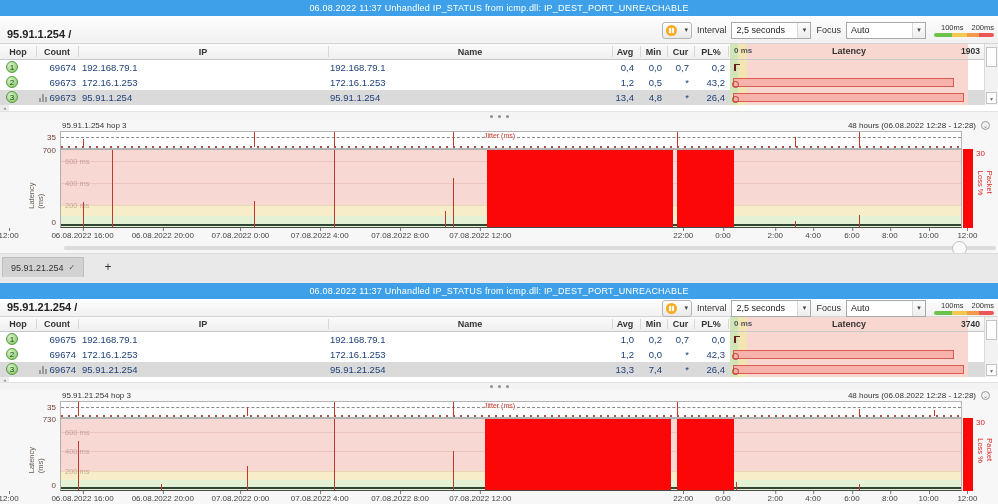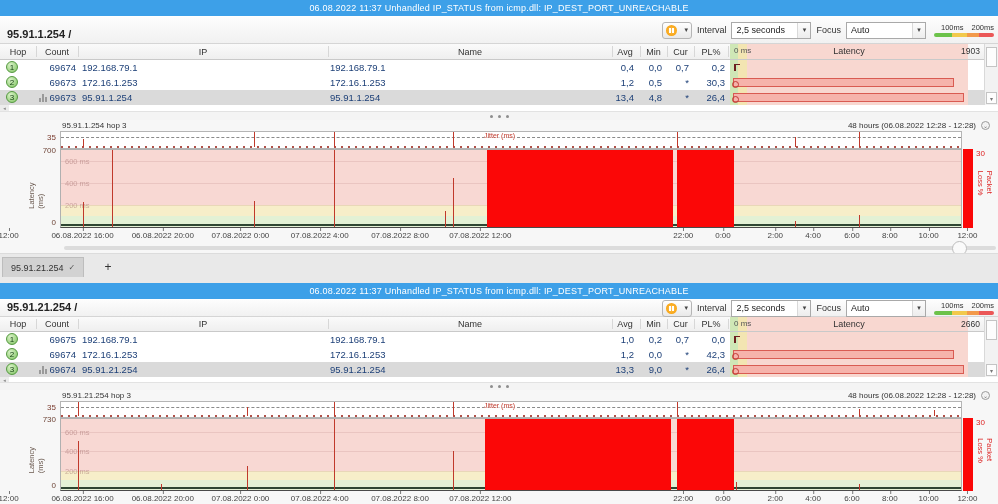--- a/index.html
+++ b/index.html
@@ -32,21 +32,21 @@
   .sel-interval { width:80px; } .sel-focus { width:80px; }
   .select .caret { margin-left:auto; width:13px; align-self:stretch; display:flex; align-items:center;
     justify-content:center; font-size:7px; color:#444; border-left:1px solid #d9d9d9; background:linear-gradient(#fcfcfc,#ededed); }
   .scalebox { display:flex; flex-direction:column; width:60px; margin-left:3px; }
   .scalelabels { display:flex; justify-content:flex-end; gap:8px; font-size:7.5px; color:#333; }
   .scalebar { height:4px; margin-top:1px; border-radius:2px;
     background:linear-gradient(to right,#6cc24a 0 30%,#f2c94c 30% 55%,#f2994a 55% 75%,#eb5757 75% 100%); }
 
   
   .thead { position:relative; background:linear-gradient(#fafafa,#efefef);
-    border-bottom:1px solid #c9c9c9; font-size:9px; color:#333; }
+    border-bottom:1px solid #c9c9c9; font-size:9px; color:#333;font-weight:bold; }
   .p1 .thead { height:16px; } .p2 .thead { height:15px; }
   .hcell { position:absolute; top:0; bottom:0; display:flex; align-items:center; justify-content:center; }
   .vb { position:absolute; top:2px; bottom:2px; width:1px; background:#d7d7d7; }
   .trow { position:relative; height:15px; background:#fff; font-size:9.5px; color:#1c3f77; }
   .trow.selected { background:#dadada; }
   .hopnum { position:absolute; left:6px; top:1px; width:12px; height:12px; border-radius:50%;
     background:radial-gradient(circle at 35% 30%, #d9f3c7, #7fc361); border:1px solid #559940;
     font-size:8px; color:#123d12; display:flex; align-items:center; justify-content:center; }
   .rowicon { position:absolute; left:39px; top:4px; display:flex; align-items:flex-end; gap:1px; height:8px; }
   .rowicon i { width:2px; background:#9a9a9a; display:block; }
@@ -214,21 +214,21 @@
       </span>
   </div>
   <div class="trow">
     <span class="hopnum">2</span>
     <span class="c-count">69673</span>
     <span class="c-ip">172.16.1.253</span>
     <span class="c-name">172.16.1.253</span>
     <span class="c-avg">1,2</span>
     <span class="c-min">0,5</span>
     <span class="c-cur">*</span>
-    <span class="c-pl">30,3</span>
+    <span class="c-pl">43,2</span>
     <span class="c-lat">
         <span class="latbar" style="width: 93%;"></span>
       </span>
   </div>
   <div class="trow selected">
     <span class="hopnum">3</span>
     <span class="rowicon">
         <i></i>
         <i></i>
         <i></i>
@@ -380,21 +380,21 @@
     <span class="hcell" style="left:36px;width:42px">Count</span>
     <span class="hcell" style="left:78px;width:250px">IP</span>
     <span class="hcell" style="left:328px;width:284px">Name</span>
     <span class="hcell" style="left:612px;width:26px">Avg</span>
     <span class="hcell" style="left:640px;width:27px">Min</span>
     <span class="hcell" style="left:667px;width:27px">Cur</span>
     <span class="hcell" style="left:694px;width:34px">PL%</span>
     <span class="c-lat"></span>
     <span class="lat-zero">0 ms</span>
     <span class="lat-title">Latency</span>
-    <span class="lat-max">2660</span>
+    <span class="lat-max">3740</span>
     <i class="vb" style="left:36px"></i>
       <i class="vb" style="left:78px"></i>
       <i class="vb" style="left:328px"></i>
     <i class="vb" style="left:612px"></i>
       <i class="vb" style="left:640px"></i>
       <i class="vb" style="left:667px"></i>
     <i class="vb" style="left:694px"></i>
       <i class="vb" style="left:728px"></i>
   </div>
 
@@ -428,21 +428,21 @@
     <span class="hopnum">3</span>
     <span class="rowicon">
         <i></i>
         <i></i>
         <i></i>
       </span>
     <span class="c-count">69674</span>
     <span class="c-ip">95.91.21.254</span>
     <span class="c-name">95.91.21.254</span>
     <span class="c-avg">13,3</span>
-    <span class="c-min">9,0</span>
+    <span class="c-min">7,4</span>
     <span class="c-cur">*</span>
     <span class="c-pl">26,4</span>
     <span class="c-lat">
         <span class="latbar" style="width: 97%;"></span>
       </span>
   </div>
   <div class="vscroll" style="top:34px">
     <span class="vthumb"></span>
     <span class="vdown">▾</span>
   </div>

